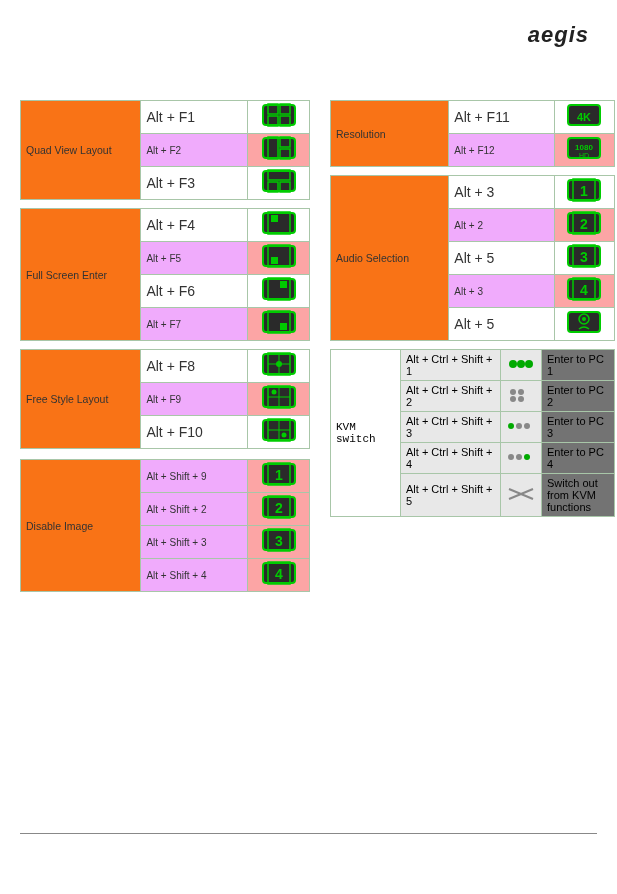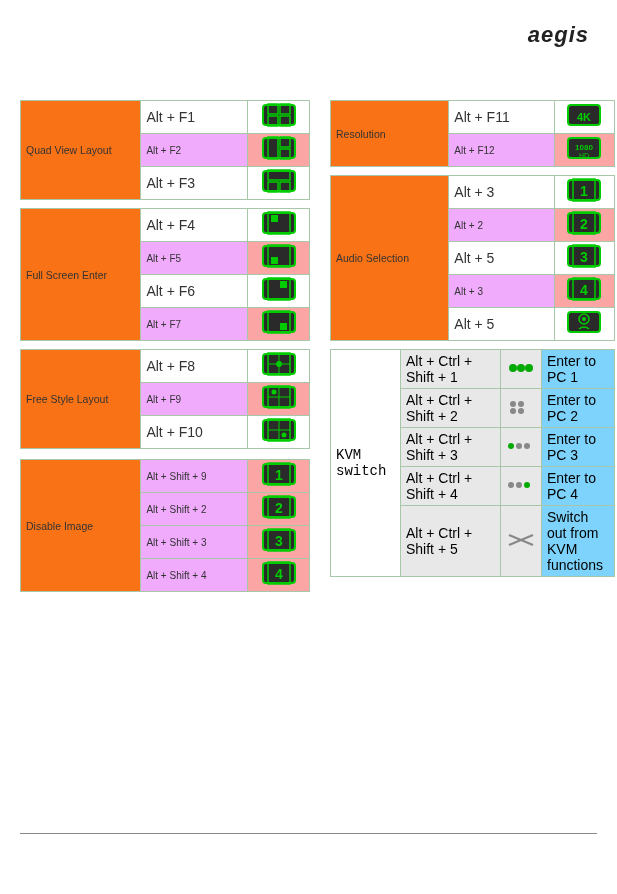--- a/index.html
+++ b/index.html
@@ -123,38 +123,38 @@
     
     .kvm-table {
       border-collapse: collapse;
       width: 100%;
       margin-top: 8px;
     }
     .kvm-table td {
       border: 1px solid #a8c6a8;
       padding: 3px 5px;
       vertical-align: middle;
-      font-size: 14px;
+      font-size: 11px;
     }
     .kvm-label-cell {
       width: 70px;
       background: #fff;
       font-family: Liberation Mono, monospace;
     }
     .kvm-key-cell {
       background: #e8e8e8;
       width: 100px;
     }
     .kvm-icon-cell {
       width: 40px;
       text-align: center;
       background: #e8e8e8;
     }
     .kvm-desc-cell {
-      background: #7dd3fc;
+      background: #737373;
       font-size: 9px;
     }
 
     .bottom-line {
       position: absolute;
       bottom: 60px;
       left: 20px;
       right: 20px;
       height: 1px;
       background: #888;

